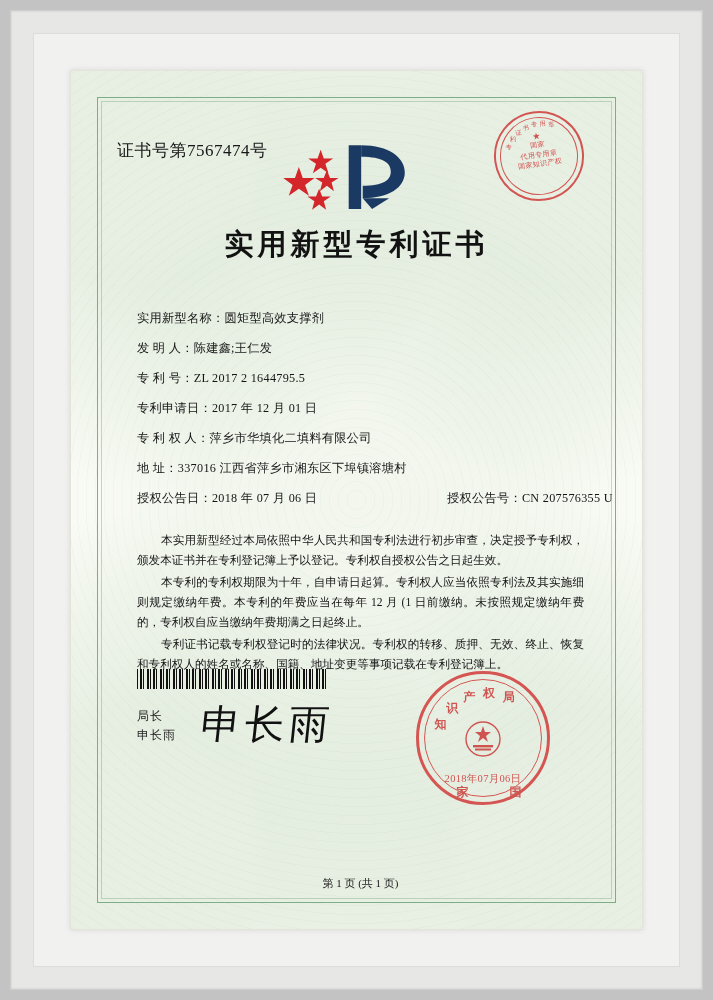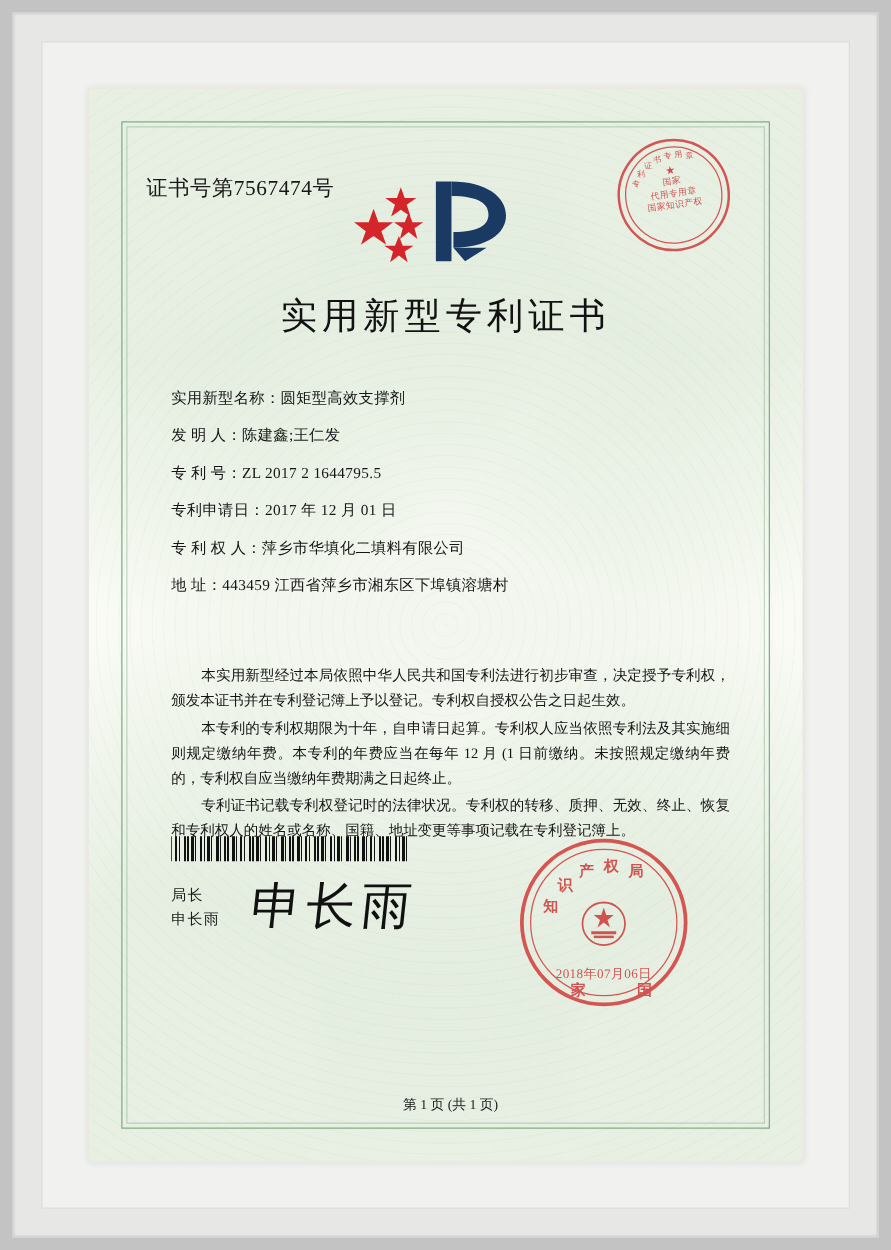--- a/index.html
+++ b/index.html
@@ -147,24 +147,24 @@
     position: absolute;
     left: 0; right: 0;
     top: 8px;
     height: 110px;
   }
 
   
   .main-title {
     position: absolute;
     left: 0; right: 0;
-    top: 122px;
+    top: 114px;
     text-align: center;
     font-family: "Liberation Serif", serif;
-    font-weight: normal;
+    font-weight: bold;
     font-size: 29px;
     letter-spacing: 4px;
     color: #121212;
   }
 
   
   .fields {
     position: absolute;
     left: 22px;
     right: 10px;
@@ -376,23 +376,29 @@
 
             <div class="field-row">
               <span class="f-label">专利申请日：</span><span class="f-value">2017 年 12 月 01 日</span>
             </div>
 
             <div class="field-row">
               <span class="f-label">专 利 权 人：</span><span class="f-value">萍乡市华填化二填料有限公司</span>
             </div>
 
             <div class="field-row">
-              <span class="f-label">地 址：</span><span class="f-value">443459 江西省萍乡市湘东区下埠镇溶塘村</span>
-            </div>
-
+              <span class="f-label">地 址：</span><span class="f-value">337016 江西省萍乡市湘东区下埠镇溶塘村</span>
+            </div>
+
+            <div class="row-pair">
+              <span class="f-label">授权公告日：</span><span class="f-value">2018 年 07 月 06 日</span>
+              <span class="right-part">
+                <span class="f-label">授权公告号：</span><span class="f-value">CN 207576355 U</span>
+              </span>
+            </div>
           </div>
 
           <div class="body-text">
             <p>本实用新型经过本局依照中华人民共和国专利法进行初步审查，决定授予专利权，颁发本证书并在专利登记簿上予以登记。专利权自授权公告之日起生效。</p>
             <p>本专利的专利权期限为十年，自申请日起算。专利权人应当依照专利法及其实施细则规定缴纳年费。本专利的年费应当在每年 12 月 (1 日前缴纳。未按照规定缴纳年费的，专利权自应当缴纳年费期满之日起终止。</p>
             <p>专利证书记载专利权登记时的法律状况。专利权的转移、质押、无效、终止、恢复和专利权人的姓名或名称、国籍、地址变更等事项记载在专利登记簿上。</p>
           </div>
 
           <div class="barcode"></div>
 

